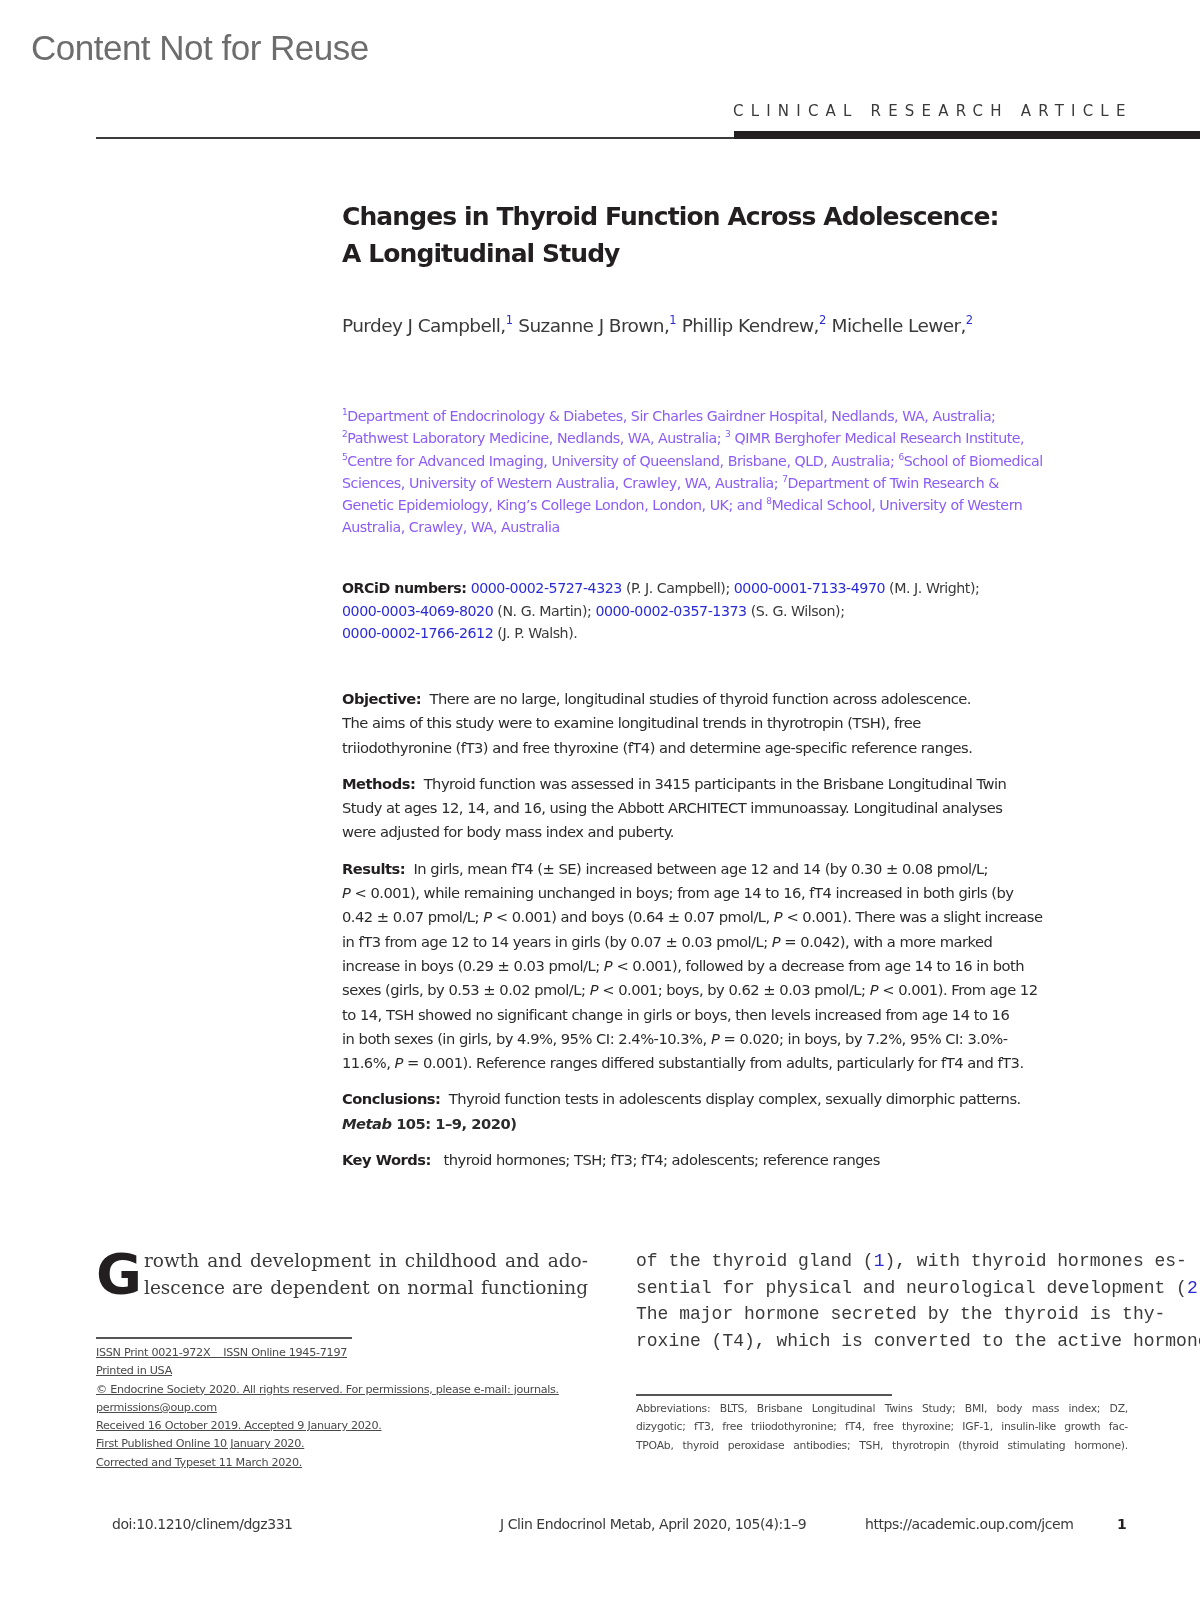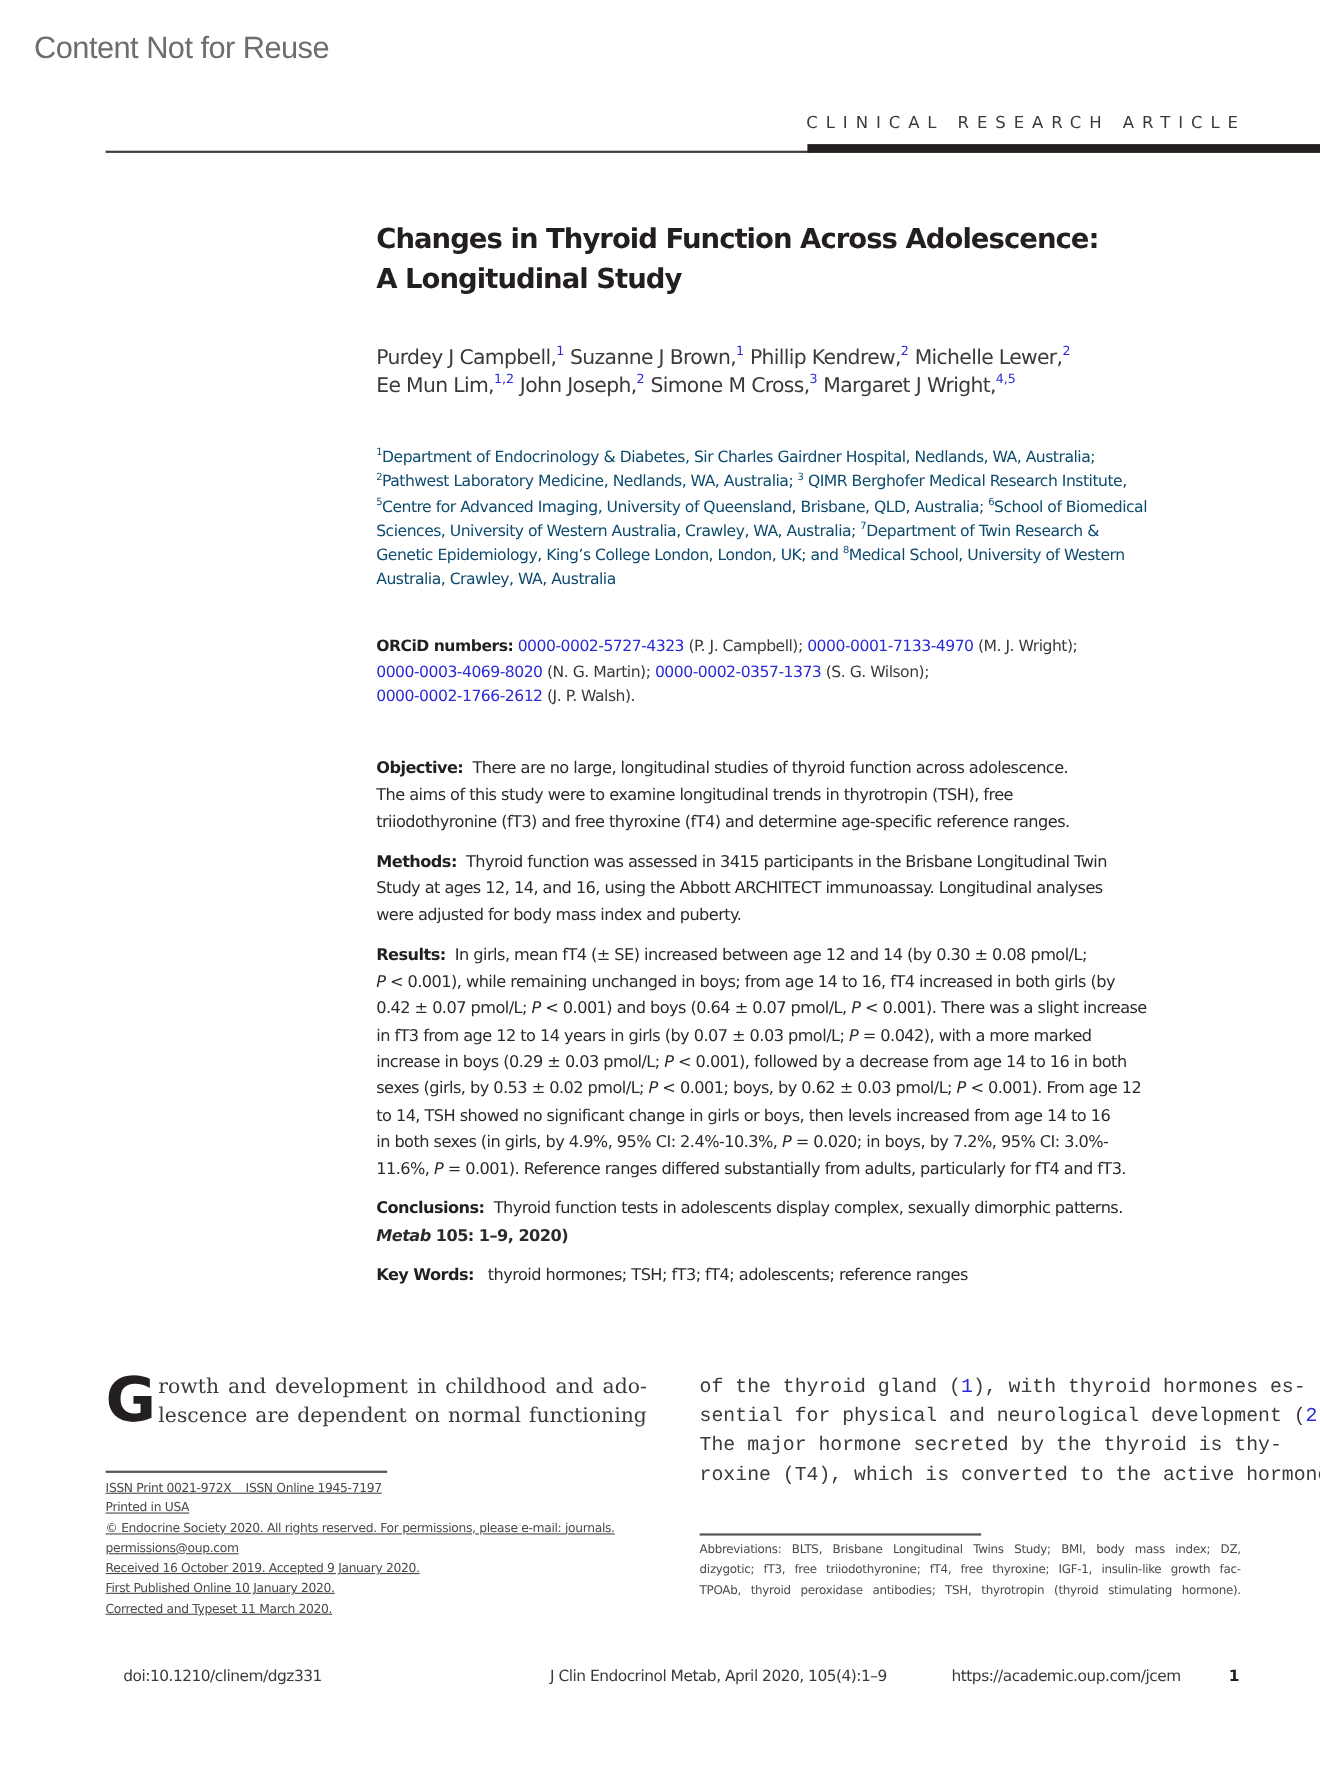--- a/index.html
+++ b/index.html
@@ -1,29 +1,29 @@
 <!DOCTYPE html>
 <html><head>
 <meta charset="utf-8">
 <style>
   html, body { margin: 0; padding: 0; background: #ffffff; }
   body { width: 1200px; height: 1606px; position: relative; overflow: hidden; font-family: "Liberation Sans", sans-serif; color: #231f20; }
-  .watermark { position: absolute; left: 31px; top: 28px; font-family: "Liberation Sans", sans-serif; font-size: 28px; color: #6d6d6d; letter-spacing: -0.5px; }
+  .watermark { position: absolute; left: 31px; top: 28px; font-family: "Liberation Sans", sans-serif; font-size: 35px; color: #6d6d6d; letter-spacing: -0.5px; }
   .section-label { position: absolute; left: 733px; top: 102px; font-family: "DejaVu Sans", sans-serif; font-size: 15px; letter-spacing: 7.2px; color: #3a3a3a; }
   .rule-thin { position: absolute; left: 96px; top: 137px; width: 640px; height: 2px; background: #3c3c3c; }
   .rule-thick { position: absolute; left: 734px; top: 131px; width: 466px; height: 8px; background: #231f20; }
 
   .title { position: absolute; left: 342px; top: 198px; width: 780px; font-family: "DejaVu Sans", sans-serif; font-weight: bold; font-size: 25px; line-height: 37px; letter-spacing: -0.9px; color: #231f20; }
   .title div { white-space: nowrap; }
 
   .authors { position: absolute; left: 342px; top: 314px; width: 780px; font-family: "DejaVu Sans", sans-serif; font-size: 18.5px; line-height: 24.5px; color: #3a3a3a; letter-spacing: -0.6px; }
   .authors .line { white-space: nowrap; }
   sup.aff { color: #2b2bd6; font-size: 11.5px; vertical-align: 8px; line-height: 0; letter-spacing: 0; }
 
-  .affil { position: absolute; left: 342px; top: 405px; width: 790px; font-family: "DejaVu Sans", sans-serif; font-size: 14.2px; line-height: 22.3px; color: #0c4a6e; letter-spacing: -0.45px; }
+  .affil { position: absolute; left: 342px; top: 405px; width: 790px; font-family: "DejaVu Sans", sans-serif; font-size: 14.2px; line-height: 22.3px; color: #8b5cf6; letter-spacing: -0.45px; }
   .affil .line { white-space: nowrap; }
   .affil sup { font-size: 9px; vertical-align: 6px; line-height: 0; }
 
   .orcid { position: absolute; left: 342px; top: 577px; width: 790px; font-family: "DejaVu Sans", sans-serif; font-size: 14.2px; line-height: 22.5px; color: #3a3a3a; letter-spacing: -0.45px; }
   .orcid .line { white-space: nowrap; }
   .orcid .lbl { font-weight: bold; color: #231f20; }
   .orcid a { color: #2b2bd6; text-decoration: none; }
 
   .abstract { position: absolute; left: 342px; top: 687px; width: 790px; font-family: "DejaVu Sans", sans-serif; font-size: 14.7px; line-height: 24.3px; color: #2b2b2b; letter-spacing: -0.5px; }
   .abstract .para { margin-bottom: 12px; }
@@ -66,26 +66,20 @@
   <div>Changes in Thyroid Function Across Adolescence:</div>
   <div>A Longitudinal Study</div>
 </h1>
 
 <div class="authors">
   <div class="line">
     <span>Purdey J Campbell,</span><sup class="aff">1</sup>
     <span>Suzanne J Brown,</span><sup class="aff">1</sup>
     <span>Phillip Kendrew,</span><sup class="aff">2</sup>
     <span>Michelle Lewer,</span><sup class="aff">2</sup>
-  </div>
-  <div class="line">
-    <span>Ee Mun Lim,</span><sup class="aff">1,2</sup>
-    <span>John Joseph,</span><sup class="aff">2</sup>
-    <span>Simone M Cross,</span><sup class="aff">3</sup>
-    <span>Margaret J Wright,</span><sup class="aff">4,5</sup>
   </div>
 </div>
 
 <div class="affil" id="affil">
     <div class="line"><sup>1</sup><span>Department of Endocrinology &amp; Diabetes, Sir Charles Gairdner Hospital, Nedlands, WA, Australia;</span></div>
     <div class="line"><sup>2</sup><span>Pathwest Laboratory Medicine, Nedlands, WA, Australia; </span><sup>3</sup><span> QIMR Berghofer Medical Research Institute,</span></div>
     <div class="line"><sup>5</sup><span>Centre for Advanced Imaging, University of Queensland, Brisbane, QLD, Australia; </span><sup>6</sup><span>School of Biomedical</span></div>
     <div class="line"><span>Sciences, University of Western Australia, Crawley, WA, Australia; </span><sup>7</sup><span>Department of Twin Research &amp;</span></div>
     <div class="line"><span>Genetic Epidemiology, King’s College London, London, UK; and </span><sup>8</sup><span>Medical School, University of Western</span></div>
     <div class="line"><span>Australia, Crawley, WA, Australia</span></div>

